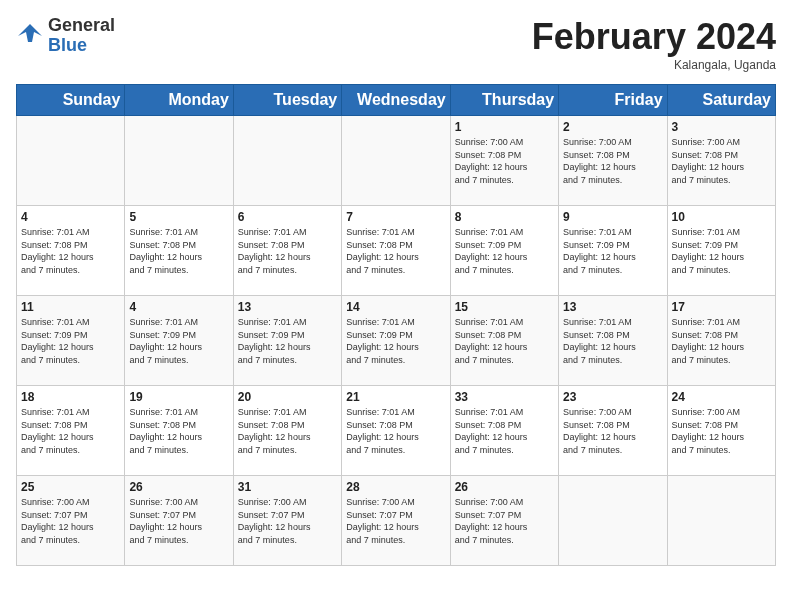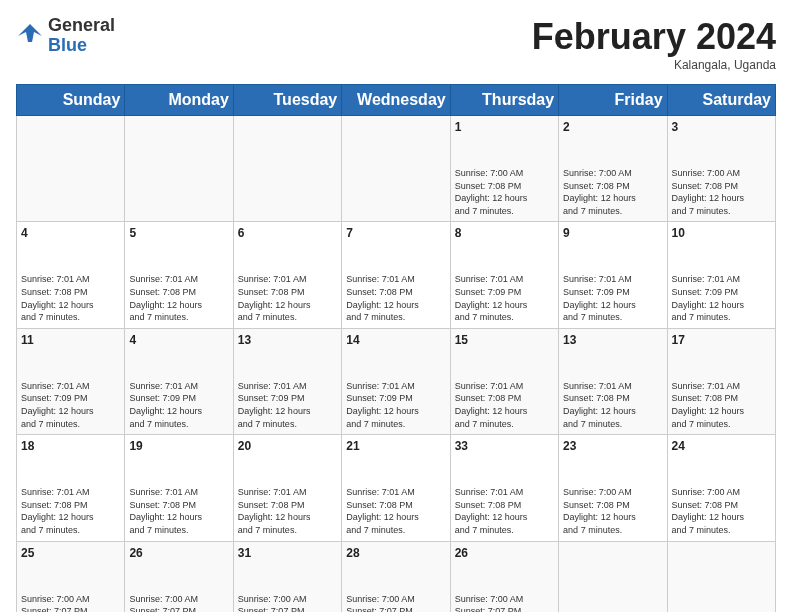--- a/index.html
+++ b/index.html
@@ -80,21 +80,20 @@
       font-size: 12px;
       font-weight: bold;
       color: #222;
       display: block;
       margin-bottom: 2px;
     }
     .day-info {
       font-size: 9px;
       line-height: 1.4;
       color: #333;
-      margin-top: 33px;
     }
   </style>
 </head>
 <body>
 
 <div class="header">
   <div class="logo">
     <div class="logo-bird">
       <svg viewBox="0 0 28 28" xmlns="http://www.w3.org/2000/svg">
         <polygon points="14,2 26,14 18,10 16,20 12,20 10,10 2,14" fill="#2a6db5"></polygon>

